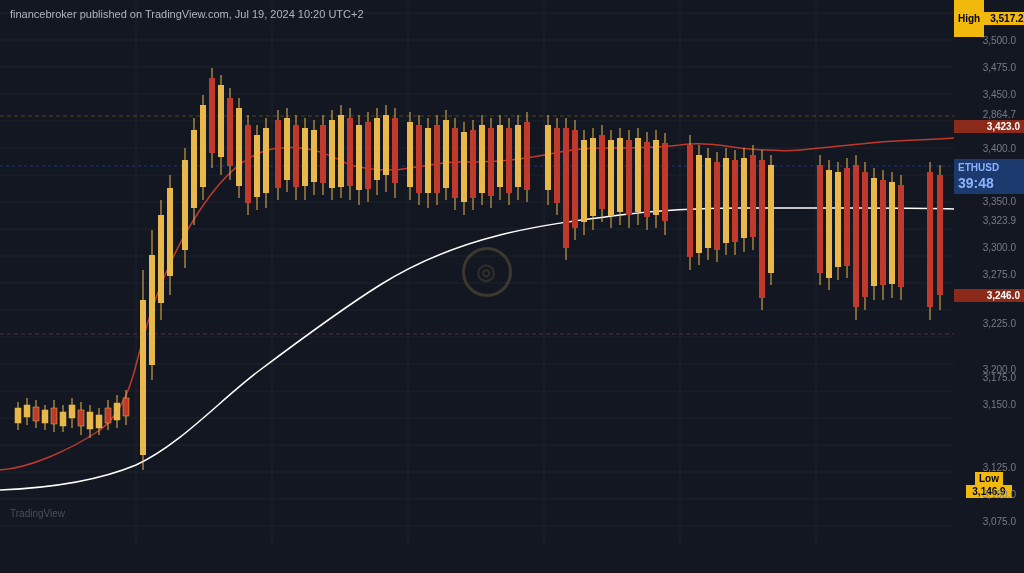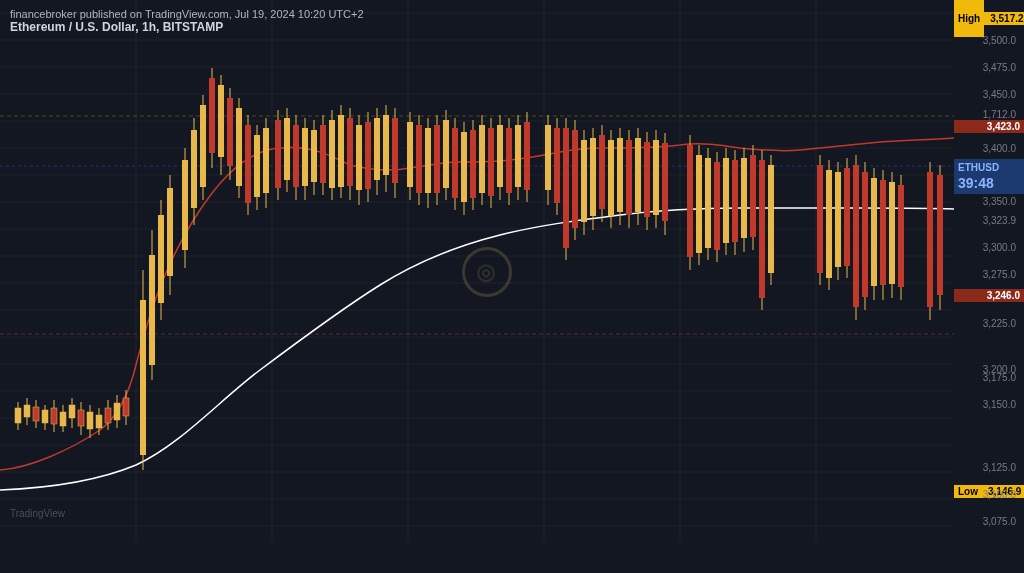--- a/index.html
+++ b/index.html
@@ -374,38 +374,37 @@
       </g>
 
     </svg>
 
     <div class="watermark" style="position:absolute; left:50%; top:50%; transform:translate(-30%, -50%);">
       <div class="watermark-icon">◎</div>
     </div>
 
     <div style="position:absolute;top:8px;left:10px;z-index:10;">
       <div style="font-size:11px;color:#b2b5be;">financebroker published on TradingView.com, Jul 19, 2024 10:20 UTC+2</div>
-      <div style="font-size:12px;color:#d1d4dc;font-weight:bold;">Ethereum / U.S. Dollar, 1h, BITSTAMP</div>
     </div>
 
     <div style="position:absolute;bottom:24px;left:10px;font-size:10px;color:#4a4e5a;">TradingView</div>
 
   </div>
 
   <div class="price-axis">
 
     <div style="position:absolute;top:0;left:0;right:0;display:flex;align-items:center;justify-content:space-between;">
       <span style="background:#f0b90b;color:#000;font-size:10px;font-weight:bold;padding:13px 4px;">High</span>
       <span style="background:#f0b90b;color:#000;font-size:10px;font-weight:bold;padding:1px 6px;">3,517.2</span>
     </div>
 
     <span class="price-label" style="top:35px;">3,500.0</span>
     <span class="price-label" style="top:62px;">3,475.0</span>
     <span class="price-label" style="top:89px;">3,450.0</span>
-    <span class="price-label" style="top:109px;">1,712.0</span>
+    <span class="price-label" style="top:109px;">2,864.7</span>
 
     <div style="position:absolute;top:120px;left:0;right:0;background:#8b2a1a;color:#fff;font-size:10px;font-weight:bold;padding:1px 4px;text-align:right;">
       <span>3,423.0</span>
     </div>
 
     <span class="price-label" style="top:143px;">3,400.0</span>
 
     <div style="position:absolute;top:159px;left:0;right:0;background:#1c3a6e;color:#6699ff;font-size:10px;font-weight:bold;padding:2px 4px;line-height:1.3;">
       <div style="color:#8ab4ff;font-size:10px;">ETHUSD</div>
       <div style="color:#8ab4ff;font-size:14px;">39:48</div>
@@ -418,21 +417,21 @@
 
     <div style="position:absolute;top:289px;left:0;right:0;background:#8b2a1a;color:#fff;font-size:10px;font-weight:bold;padding:1px 4px;text-align:right;">
       <span>3,246.0</span>
     </div>
 
     <span class="price-label" style="top:318px;">3,225.0</span>
     <span class="price-label" style="top:353px;margin-top:11px;">3,200.0</span>
     <span class="price-label" style="top:372px;">3,175.0</span>
     <span class="price-label" style="top:399px;">3,150.0</span>
 
-    <div style="position:absolute;bottom:45px;left:0;right:0;display:flex;align-items:center;">
+    <div style="position:absolute;bottom:45px;left:0;right:0;display:flex;align-items:center;flex-direction:column;">
       <span style="background:#f0b90b;color:#000;font-size:10px;font-weight:bold;padding:1px 4px;">Low</span>
       <span style="background:#f0b90b;color:#000;font-size:10px;font-weight:bold;padding:1px 6px;">3,146.9</span>
     </div>
 
     <span class="price-label" style="bottom:70px;">3,125.0</span>
     <span class="price-label" style="bottom:43px;">3,100.0</span>
     <span class="price-label" style="bottom:16px;">3,075.0</span>
   </div>
 
 

